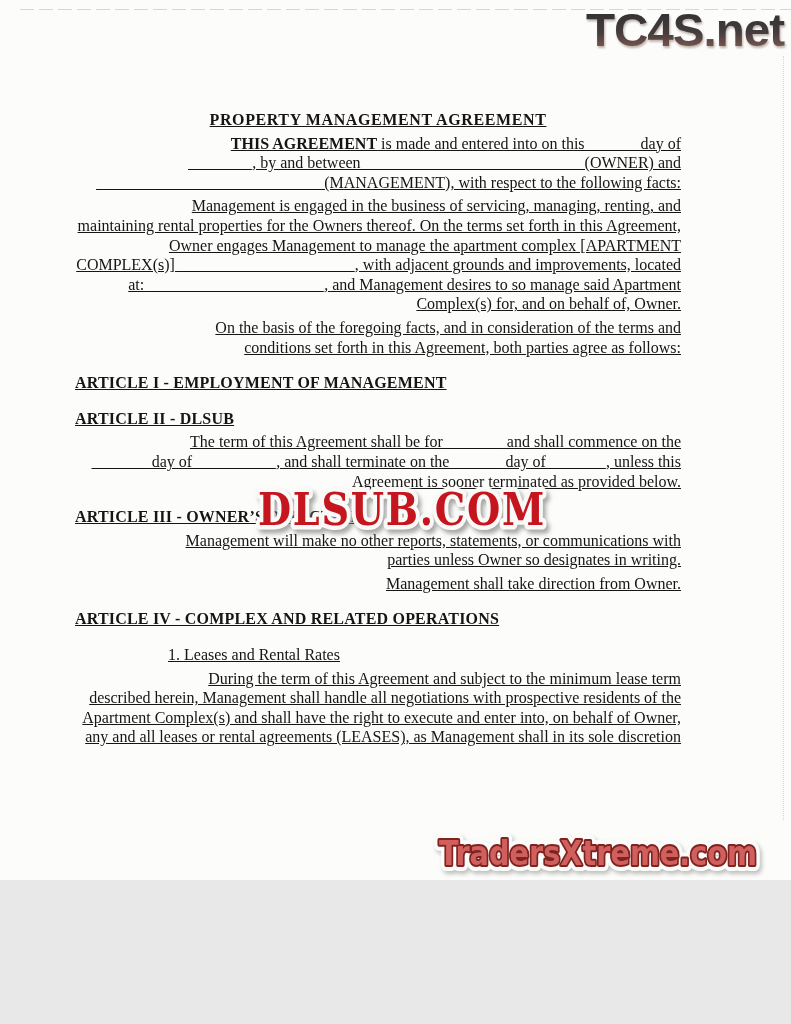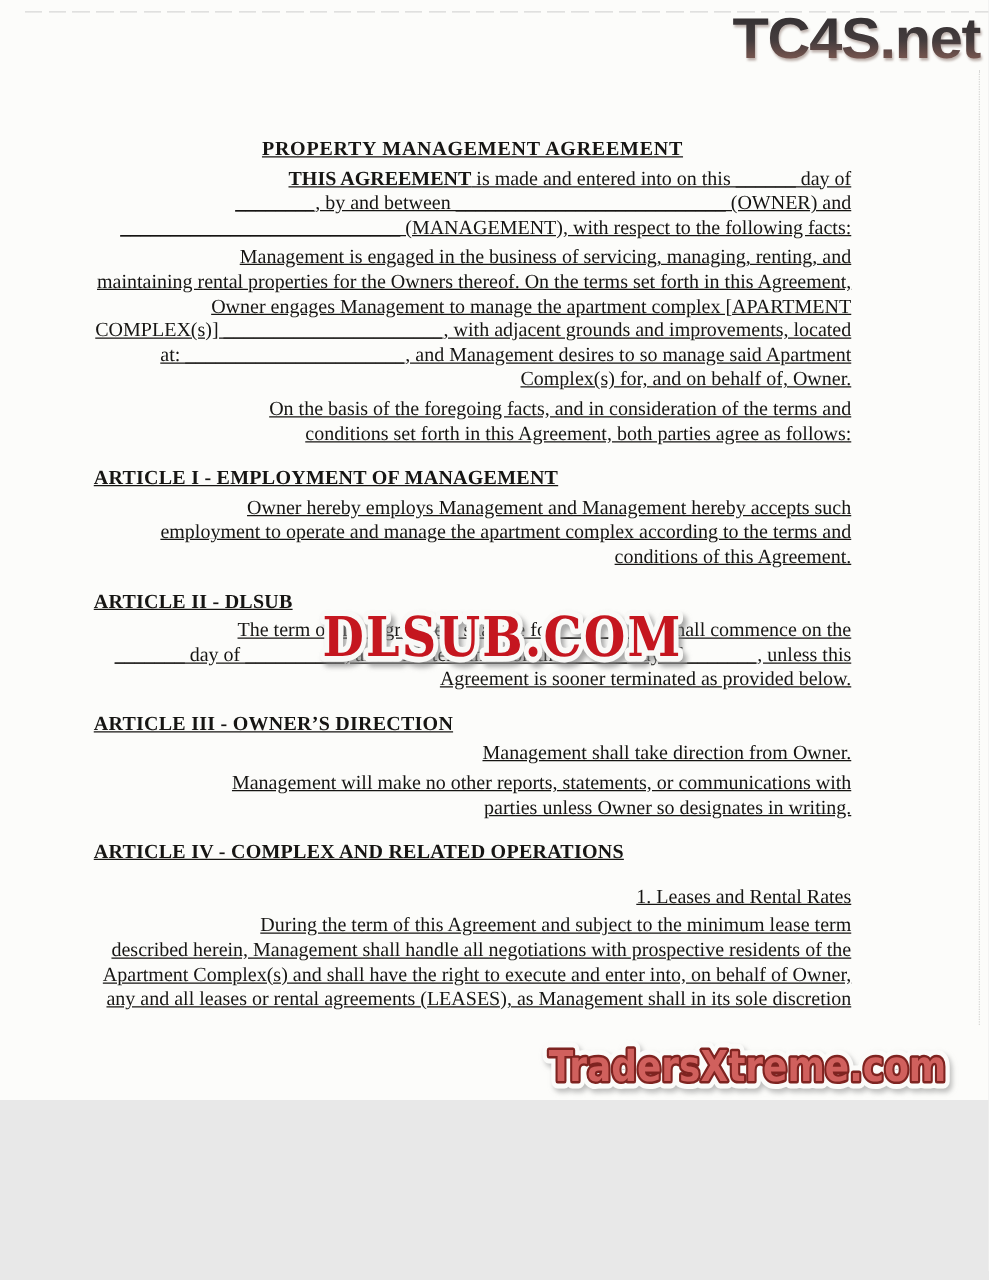--- a/index.html
+++ b/index.html
@@ -31,21 +31,20 @@
     text-align:center;font-weight:bold;letter-spacing:.6px;margin:0;
   }
   p.body{
     margin:4px 0 0 0;text-indent:93px;text-align:right;
   }
   .heading{
     margin:16px 0 0 0;font-weight:bold;letter-spacing:.2px;
   }
   .list-item{
     margin:16px 0 0 93px;
-    text-align:right;
   }
   .page-number{
     position:absolute;left:75px;top:921px;width:606px;text-align:center;
   }
   
   .wm-tc4s{position:absolute;top:0;right:1px;}
   .wm-dlsub{position:absolute;left:249px;top:478px;}
   .wm-traders{position:absolute;right:20px;bottom:1px;text-decoration:underline;}
   svg{display:block;}
 </style>
@@ -75,31 +74,30 @@
     <p class="title">PROPERTY MANAGEMENT AGREEMENT</p>
 
     <p class="body"><b>THIS AGREEMENT</b><span> is made and entered into on this ______ day of ________, by and between ___________________________ (OWNER) and ____________________________ (MANAGEMENT), with respect to the following facts:</span></p>
 
     <p class="body">Management is engaged in the business of servicing, managing, renting, and maintaining rental properties for the Owners thereof.  On the terms set forth in this Agreement, Owner engages Management to manage the apartment complex [APARTMENT COMPLEX(s)] ______________________, with adjacent grounds and improvements, located at: ______________________, and Management desires to so manage said Apartment Complex(s) for, and on behalf of, Owner.</p>
 
     <p class="body">On the basis of the foregoing facts, and in consideration of the terms and conditions set forth in this Agreement, both parties agree as follows:</p>
 
     <p class="heading">ARTICLE I - EMPLOYMENT OF MANAGEMENT</p>
 
-    <p class="body">Owner hereby employs Management and Management hereby accepts such employment to operate and manage the apartment complex according to the terms and conditions of this Agreement.</p>
 
     <p class="heading">ARTICLE II - DLSUB</p>
 
     <p class="body">The term of this Agreement shall be for _______ and shall commence on the _______ day of __________, and shall terminate on the ______ day of _______, unless this Agreement is sooner terminated as provided below.</p>
 
     <p class="heading">ARTICLE III - OWNER’S DIRECTION</p>
 
+    <p class="body">Management will make no other reports, statements, or communications with parties unless Owner so designates in writing.</p>
+
     <p class="body">Management shall take direction from Owner.</p>
-
-    <p class="body">Management will make no other reports, statements, or communications with parties unless Owner so designates in writing.</p>
 
     <p class="heading">ARTICLE IV - COMPLEX AND RELATED OPERATIONS</p>
 
     <p class="list-item">1.  Leases and Rental Rates</p>
 
     <p class="body">During the term of this Agreement and subject to the minimum lease term described herein, Management shall handle all negotiations with prospective residents of the Apartment Complex(s) and shall have the right to execute and enter into, on behalf of Owner, any and all leases or rental agreements (LEASES), as Management shall in its sole discretion</p>
 
   </div>
 
   <div class="wm-dlsub">

